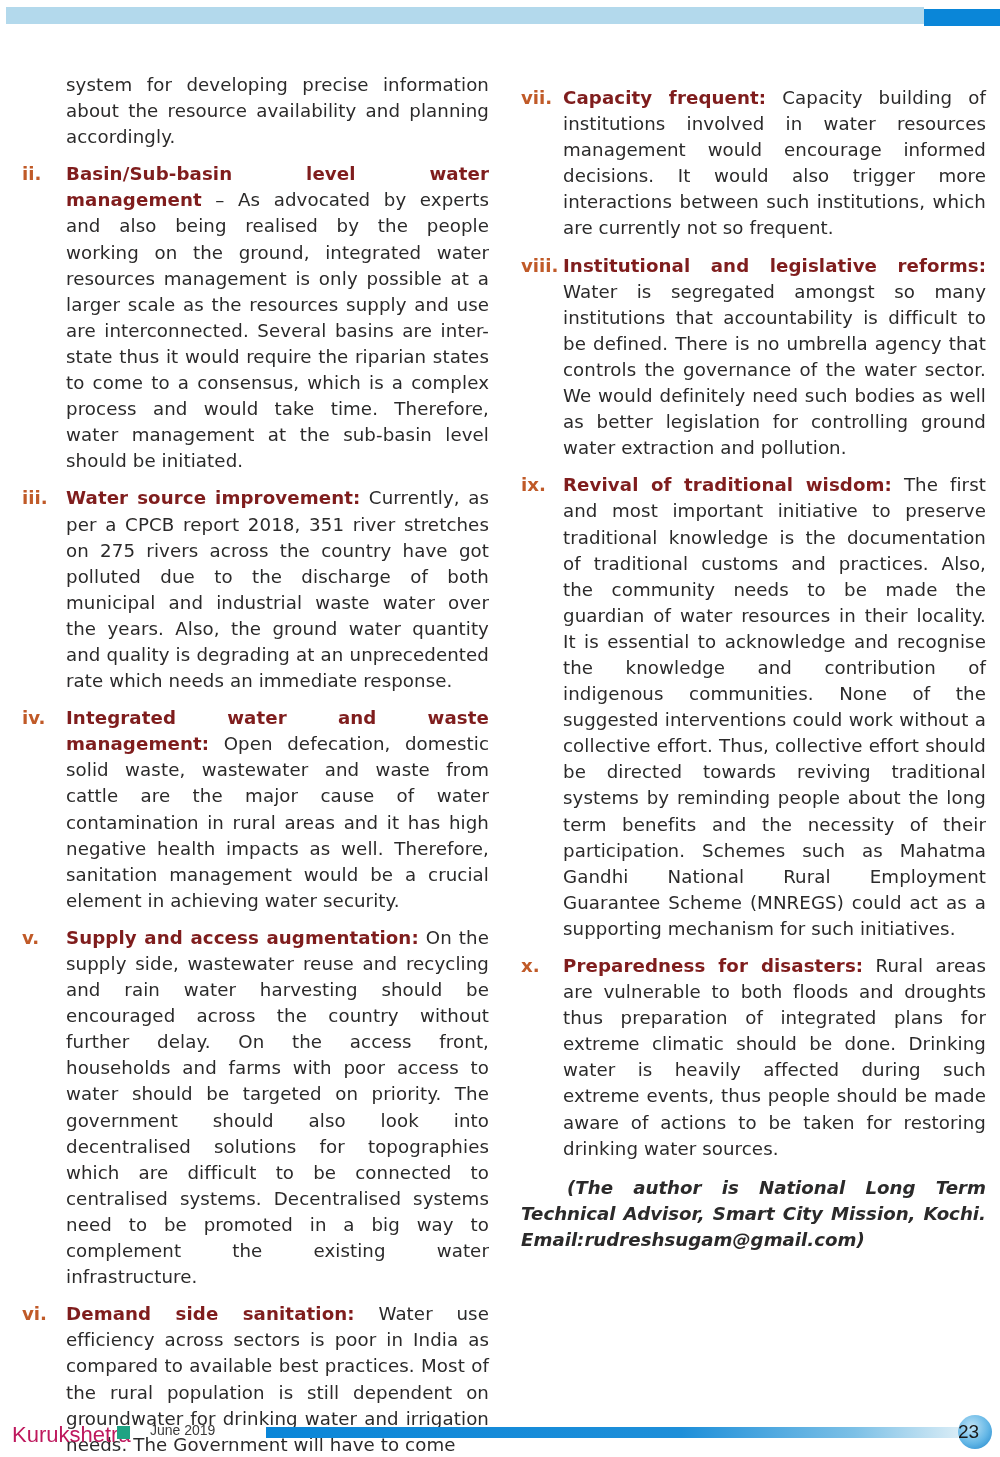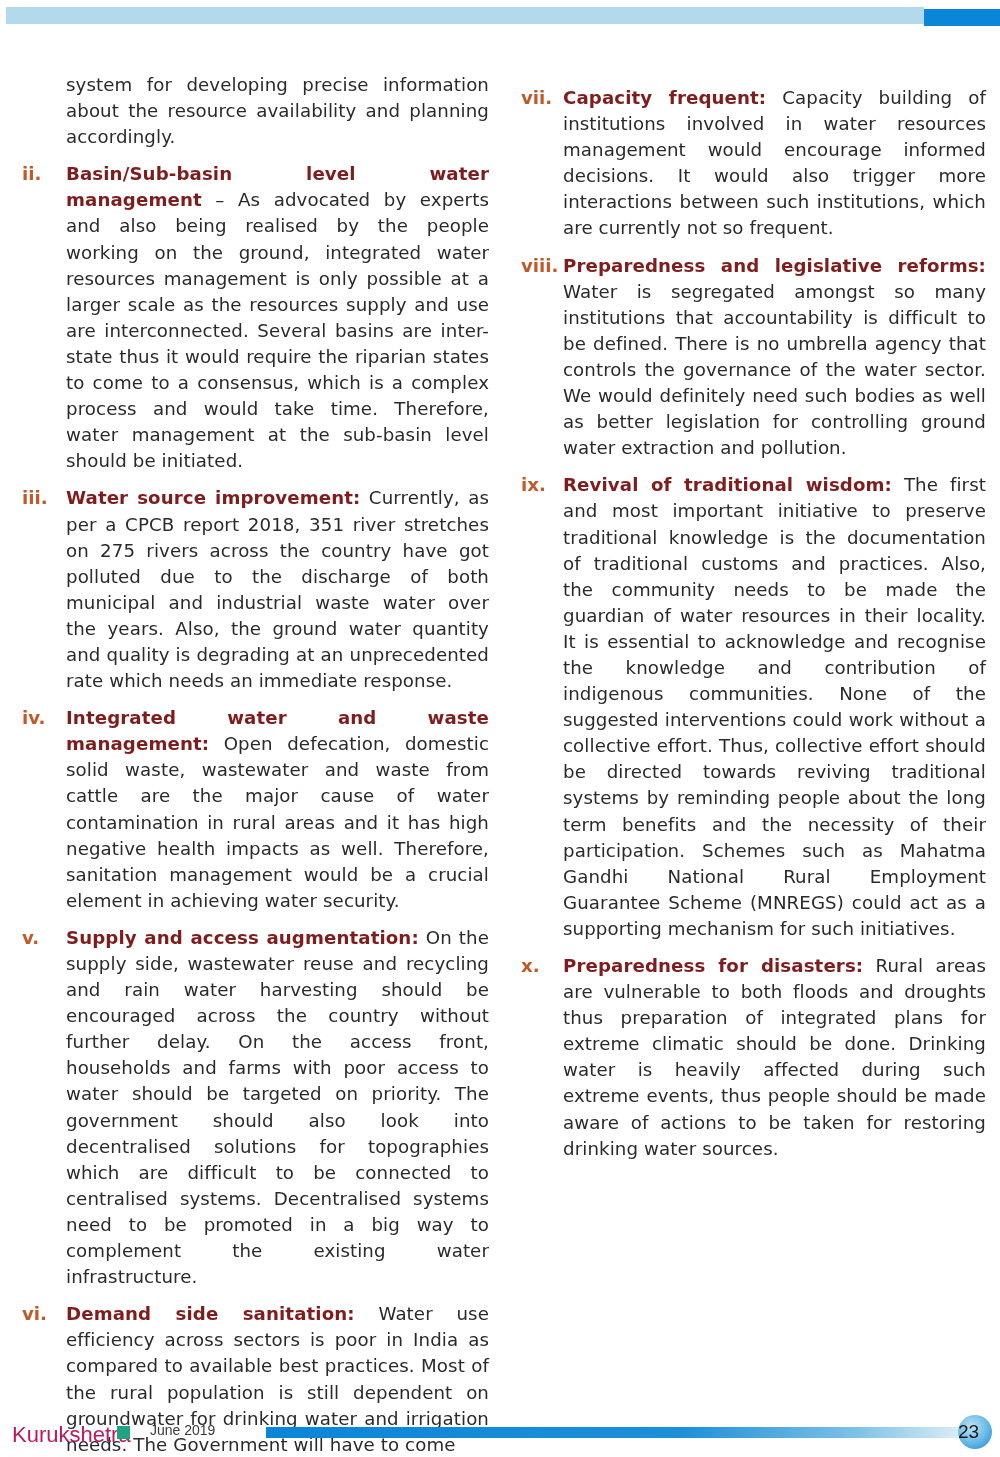--- a/index.html
+++ b/index.html
@@ -67,31 +67,32 @@
 </div>
 
 <div class="column col-right">
 
   <div class="item">
     <span class="num">vii.</span>
     <p class="para"><span class="head">Capacity frequent:</span><span> Capacity building of institutions involved in water resources management would encourage informed decisions. It would also trigger more interactions between such institutions, which are currently not so frequent.</span></p>
   </div>
   <div class="item">
     <span class="num">viii.</span>
-    <p class="para"><span class="head">Preparedness and legislative reforms:</span><span> Water is segregated amongst so many institutions that accountability is difficult to be defined. There is no umbrella agency that controls the governance of the water sector. We would definitely need such bodies as well as better legislation for controlling ground water extraction and pollution.</span></p>
+    <p class="para"><span class="head">Institutional and legislative reforms:</span><span> Water is segregated amongst so many institutions that accountability is difficult to be defined. There is no umbrella agency that controls the governance of the water sector. We would definitely need such bodies as well as better legislation for controlling ground water extraction and pollution.</span></p>
   </div>
   <div class="item">
     <span class="num">ix.</span>
     <p class="para"><span class="head">Revival of traditional wisdom:</span><span> The first and most important initiative to preserve traditional knowledge is the documentation of traditional customs and practices. Also, the community needs to be made the guardian of water resources in their locality. It is essential to acknowledge and recognise the knowledge and contribution of indigenous communities. None of the suggested interventions could work without a collective effort. Thus, collective effort should be directed towards reviving traditional systems by reminding people about the long term benefits and the necessity of their participation. Schemes such as Mahatma Gandhi National Rural Employment Guarantee Scheme (MNREGS) could act as a supporting mechanism for such initiatives.</span></p>
   </div>
   <div class="item">
     <span class="num">x.</span>
     <p class="para"><span class="head">Preparedness for disasters:</span><span> Rural areas are vulnerable to both floods and droughts thus preparation of integrated plans for extreme climatic should be done. Drinking water is heavily affected during such extreme events, thus people should be made aware of actions to be taken for restoring drinking water sources.</span></p>
   </div>
 
+  <p class="author">(The author is National Long Term Technical Advisor, Smart City Mission, Kochi. Email:rudreshsugam@gmail.com)</p>
 </div>
 
 <div class="footer">
   <span class="mag">Kurukshetra</span>
   <span class="sq"></span>
   <span class="month">June 2019</span>
   <div class="bar"></div>
   <div class="pg">23</div>
 </div>
 

